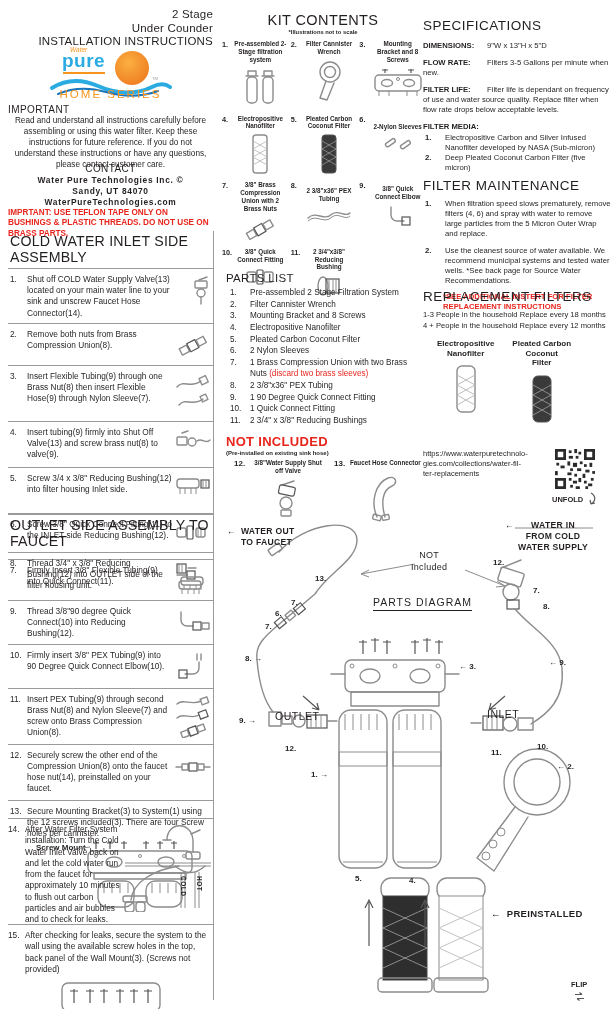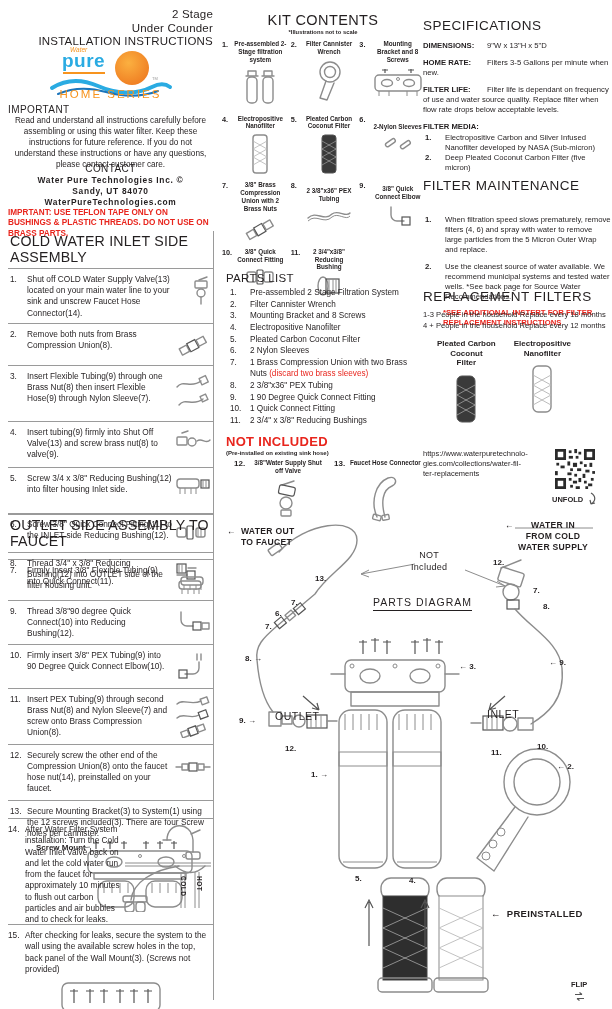--- a/index.html
+++ b/index.html
@@ -60,21 +60,21 @@
 
   
   .spec{left:423px;top:18px;width:186px;}
   .spec-h{font-size:13.5px;letter-spacing:.5px;margin-bottom:8px;}
   .sp-row{font-size:7.7px;line-height:1.3;margin-bottom:7px;}
   .sp-row .lb{font-weight:bold;display:inline-block;min-width:64px;}
   .sp-media-h{font-size:7.7px;font-weight:bold;margin:2px 0 2px 0;}
   .sp-mi{display:flex;font-size:7.7px;line-height:1.3;}
   .sp-mi .n{flex:0 0 20px;padding-left:2px;font-weight:bold;}
   .maint{left:423px;top:178px;width:188px;}
-  .m-h{font-size:13.5px;letter-spacing:.5px;margin-bottom:22px;}
+  .m-h{font-size:13.5px;letter-spacing:.5px;margin-bottom:6px;}
   .m-i{display:flex;font-size:7.7px;line-height:1.32;margin-bottom:6px;}
   .m-i .n{flex:0 0 20px;padding-left:2px;font-weight:bold;}
   .m-warn{font-size:7.7px;font-weight:bold;color:#e8251d;margin-left:20px;line-height:1.3;}
   .repl{left:423px;top:289px;width:188px;}
   .r-h{font-size:13.5px;letter-spacing:.5px;margin-bottom:5px;}
   .r-b{font-size:7.6px;line-height:1.35;}
   .r-g{font-size:7.6px;line-height:1.4;margin-top:6px;}
   .r-filters{display:flex;margin-top:8px;margin-left:14px;gap:18px;}
   .r-f{text-align:center;}
   .r-f .kl{font-size:8px;font-weight:bold;line-height:1.2;}
@@ -554,21 +554,21 @@
               <rect class="ln" x="14" y="44" width="7" height="5" rx="1" transform="rotate(-10 17 46)"></rect>
             </svg>
           </div>
       </div>
     </div>
   </div>
 
   <div class="abs spec">
     <div class="spec-h">SPECIFICATIONS</div>
     <div class="sp-row"><span class="lb">DIMENSIONS:</span><span>9"W x 13"H x 5"D</span></div>
-    <div class="sp-row"><span class="lb">HOME RATE:</span><span>Filters 3-5 Gallons per minute when new.</span></div>
+    <div class="sp-row"><span class="lb">FLOW RATE:</span><span>Filters 3-5 Gallons per minute when new.</span></div>
     <div class="sp-row"><span class="lb">FILTER LIFE:</span><span>Filter life is dependant on frequency of use and water source quality. Replace filter when flow rate drops below acceptable levels.</span></div>
     <div class="sp-media-h">FILTER MEDIA:</div>
     <div class="sp-mi">
         <span class="n">1.</span>
         <span>Electropositive Carbon and Silver Infused Nanofilter developed by NASA (Sub-micron)</span>
       </div>
     <div class="sp-mi">
         <span class="n">2.</span>
         <span>Deep Pleated Coconut Carbon Filter (five micron)</span>
       </div>
@@ -586,35 +586,35 @@
       </div>
     <div class="m-warn pl">*SEE ADDITIONAL INSTERT FOR FILTER
 REPLACEMENT INSTRUCTIONS</div>
   </div>
 
   <div class="abs repl">
     <div class="r-h">REPLACEMENT FILTERS</div>
     <div class="r-g pl">1-3 People in the household Replace every 18 months
 4 + People in the household Replace every 12 months</div>
     <div class="r-filters">
+      <div class="r-f">
+        <div class="kl pl">Electropositive
+Nanofilter</div>
+        <svg width="26" height="52">
+            <rect class="ln" x="4" y="3" width="18" height="46" rx="5" fill="#fff"></rect>
+            <path d="M4,12 l18,10 M4,22 l18,10 M4,32 l18,10 M22,12 l-18,10 M22,22 l-18,10 M22,32 l-18,10" stroke="#b5b5b5" stroke-width=".9" fill="none"></path>
+          </svg>
+      </div>
       <div class="r-f">
         <div class="kl pl">Pleated Carbon
 Coconut
 Filter</div>
         <svg width="26" height="52">
             <rect x="4" y="3" width="18" height="46" rx="5" fill="#3a3a3a" stroke="#555"></rect>
             <path d="M4,12 l18,10 M4,22 l18,10 M4,32 l18,10 M22,12 l-18,10 M22,22 l-18,10 M22,32 l-18,10" stroke="rgba(255,255,255,.45)" stroke-width=".9" fill="none"></path>
-          </svg>
-      </div>
-      <div class="r-f">
-        <div class="kl pl">Electropositive
-Nanofilter</div>
-        <svg width="26" height="52">
-            <rect class="ln" x="4" y="3" width="18" height="46" rx="5" fill="#fff"></rect>
-            <path d="M4,12 l18,10 M4,22 l18,10 M4,32 l18,10 M22,12 l-18,10 M22,22 l-18,10 M22,32 l-18,10" stroke="#b5b5b5" stroke-width=".9" fill="none"></path>
           </svg>
       </div>
     </div>
   </div>
 
   <div class="abs urlrow">
     <div class="url pl">https://www.waterpuretechnolo-
 gies.com/collections/water-fil-
 ter-replacements</div>
     <svg class="qr" width="40" height="40" viewBox="0 0 29 29">

